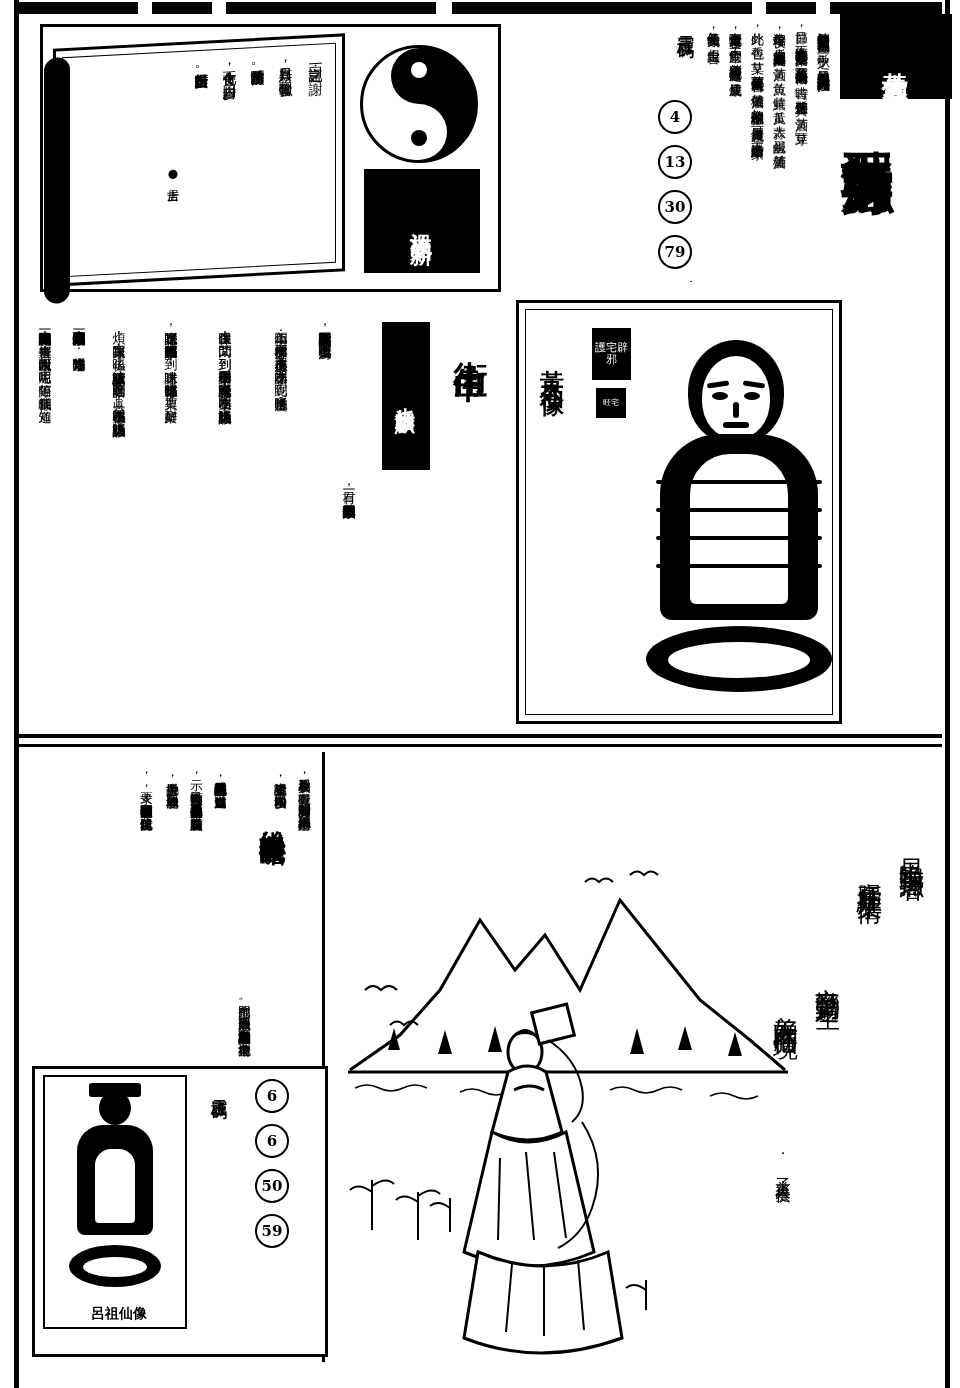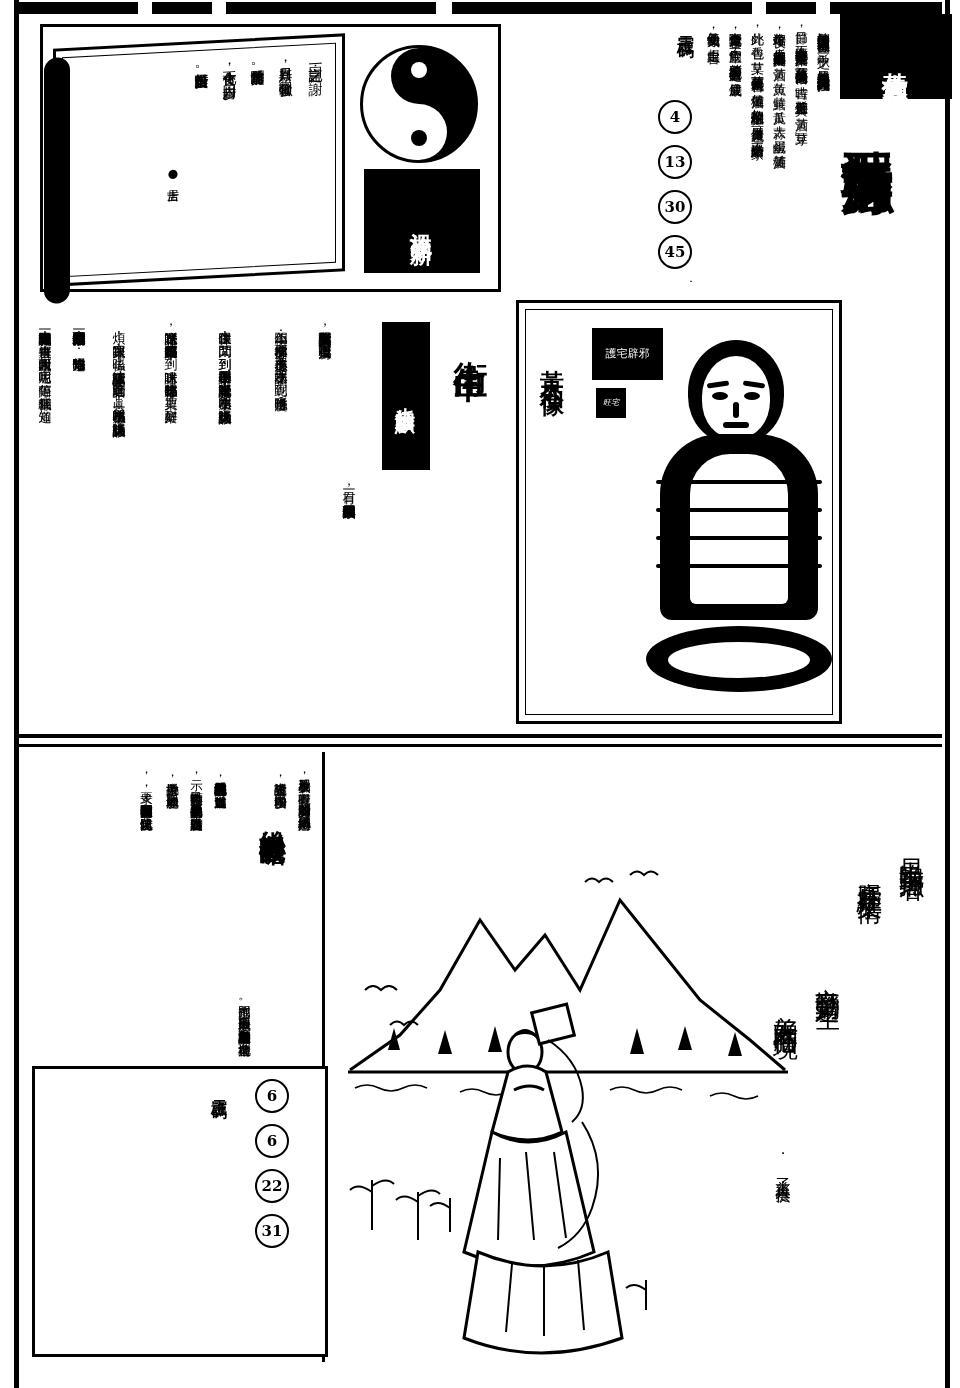--- a/index.html
+++ b/index.html
@@ -58,24 +58,24 @@
     display:flex;align-items:center;justify-content:center;}
   .stamp .t{writing-mode:vertical-rl;text-orientation:upright;font-size:22px;font-weight:bold;
     font-family:"DejaVu Serif",serif;letter-spacing:3px;}
 
   
   .portrait{position:absolute;left:516px;top:300px;width:320px;height:418px;border:3px solid #000;background:#fff;}
   .portrait .inner{position:absolute;inset:6px;border:1px solid #000;overflow:hidden;}
   .pcaption{position:absolute;left:10px;top:40px;height:230px;}
   .pcaption .t{writing-mode:vertical-rl;text-orientation:upright;font-size:24px;font-weight:bold;
     font-family:"DejaVu Serif",serif;letter-spacing:8px;}
-  .seal{position:absolute;left:66px;top:18px;width:71px;height:52px;background:#000;color:#fff;
+  .seal{position:absolute;left:66px;top:18px;width:39px;height:52px;background:#000;color:#fff;
     font-size:11px;display:flex;align-items:center;justify-content:center;text-align:center;line-height:1.1;}
   .seal2{position:absolute;left:70px;top:78px;width:30px;height:30px;background:#000;color:#fff;
-    font-size:8px;display:flex;align-items:center;justify-content:center;text-align:center;line-height:1;font-style:italic;}
+    font-size:8px;display:flex;align-items:center;justify-content:center;text-align:center;line-height:1;}
 
   
   .figwrap{position:absolute;left:120px;top:20px;width:186px;height:370px;}
   .halo{position:absolute;left:42px;top:10px;width:96px;height:104px;border-radius:50% 50% 46% 46%;
     background:#000;}
   .face{position:absolute;left:56px;top:26px;width:68px;height:82px;border-radius:50% 50% 45% 45%;background:#fff;}
   .eye{position:absolute;width:16px;height:8px;background:#000;border-radius:50%;top:36px;}
   .eye.l{left:10px;} .eye.r{right:10px;}
   .brow{position:absolute;width:22px;height:5px;background:#000;border-radius:3px;top:26px;}
   .brow.l{left:5px;transform:rotate(-8deg);} .brow.r{right:5px;transform:rotate(8deg);}
@@ -174,21 +174,21 @@
     <span class="t">年幼子女佩戴，趕走虫害。</span>
   </div>
 
   <div class="numbox" style="right:262px;top:22px;">
     <div class="numlabel">靈碼</div>
   </div>
   <div class="numbox" style="right:268px;top:100px;width:34px;">
     <div class="circ">4</div>
     <div class="circ">13</div>
     <div class="circ">30</div>
-    <div class="circ">45</div>
+    <div class="circ">79</div>
   </div>
   <div class="artcol" style="right:262px;top:278px;height:70px;">
     <span class="t" style="font-size:12px;">．眞陽道長</span>
   </div>
 
   <div class="scrollart">
     <div class="scrollinner">
       <div class="scrollpaper">
         <div class="lines"></div>
         <div class="rollL"></div>
@@ -400,24 +400,35 @@
     </div>
     <div style="position:absolute;left:110px;top:10px;height:560px;">
       <span class="t">，要求，並向有關管理單位共同合作勸喻市民，以防止情況惡化。</span>
     </div>
     <div style="position:absolute;left:14px;top:310px;height:250px;">
       <span class="t">食物環境衛生署將於短期內在上方懸掛的衣物。</span>
     </div>
   </div>
 
   <div class="blbox">
+    <div class="immortal">
+      <div class="imgfig">
+        <div class="ihat"></div>
+        <div class="ihead"></div>
+        <div class="ibody"></div>
+        <div class="iinner"></div>
+        <div class="icloud"></div>
+        <div class="icloud2"></div>
+      </div>
+      <div class="icaption">呂祖仙像</div>
+    </div>
     <div class="bnum" style="right:96px;top:10px;">
       <span class="numlabel" style="font-size:16px;letter-spacing:4px;">靈碼</span>
     </div>
     <div class="bnum" style="right:36px;top:10px;width:34px;">
       <div class="circ">6</div>
       <div class="circ">6</div>
-      <div class="circ">22</div>
-      <div class="circ">31</div>
+      <div class="circ">50</div>
+      <div class="circ">59</div>
     </div>
   </div>
 
 </div>
 
 </body></html>

